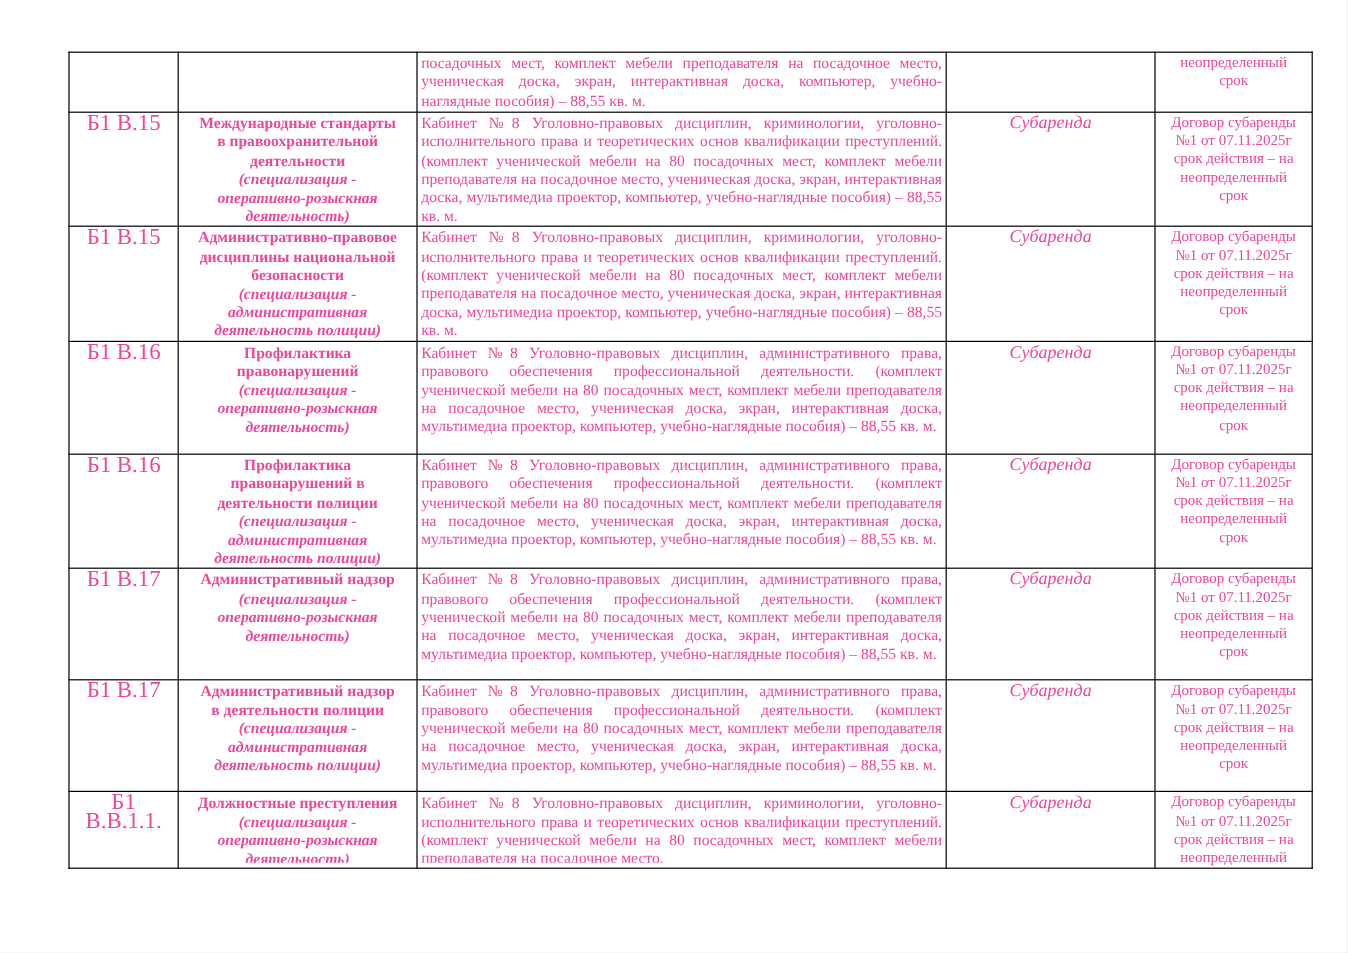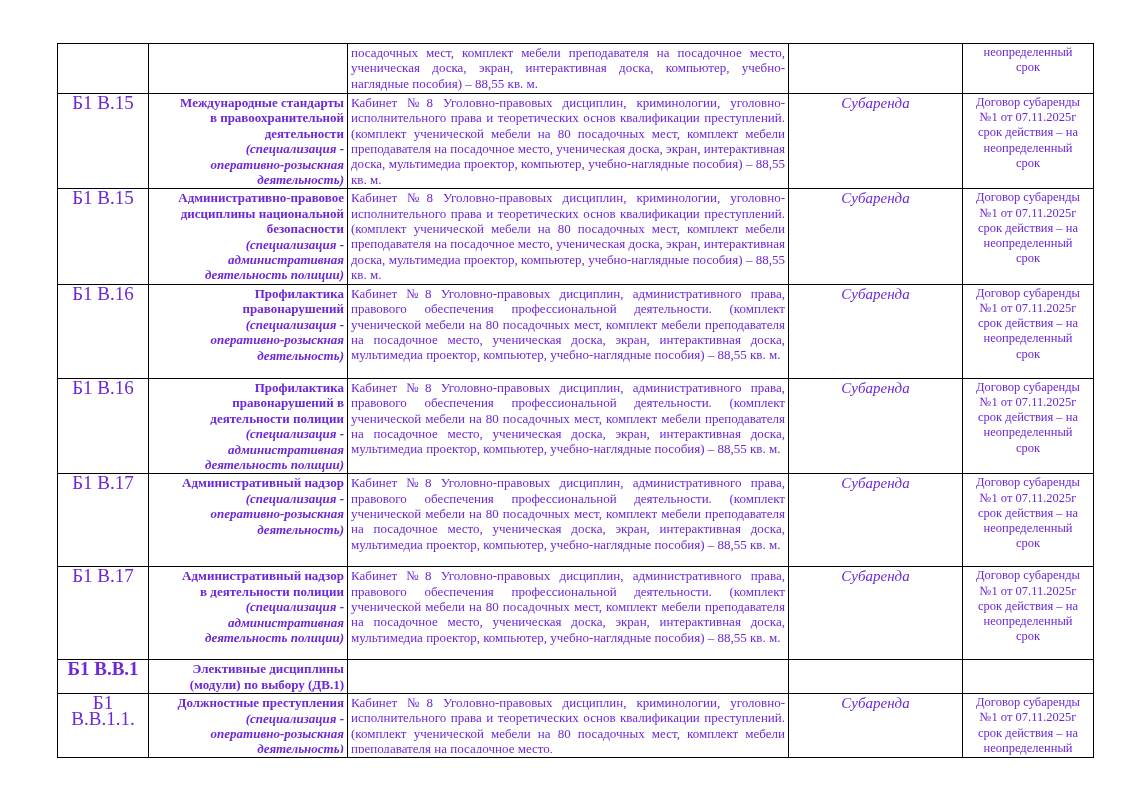--- a/index.html
+++ b/index.html
@@ -2,21 +2,21 @@
 <html><head>
 <meta charset="utf-8">
 <style>
   html,body{margin:0;padding:0;background:#e8e8e8;}
   .page{
     position:relative;
     width:1123px;height:794px;
     background:#ffffff;
     overflow:hidden;
     font-family:"Liberation Serif","DejaVu Serif",serif;
-    color:#6d28d9;
+    color:#ec4899;
   }
   table.doc{
     position:absolute;left:57px;top:43px;
     width:1036px;
     border-collapse:collapse;
     table-layout:fixed;
   }
   table.doc td{
     border:1px solid #000;
     vertical-align:top;
@@ -57,21 +57,21 @@
     font-size:15px;line-height:17px;
     padding-top:2px;
     font-style:italic;
   }
   td.c-con{
     text-align:center;
     font-size:12.5px;line-height:15.2px;
     padding-top:2px;
     margin-top:48px;
   }
-  .preline{white-space:pre-line;text-align:right;}
+  .preline{white-space:pre-line;}
   .clipwrap{overflow:hidden;}
 </style>
 </head>
 <body>
 
 <div class="page">
   <table class="doc">
     <colgroup>
       <col style="width:91px">
       <col style="width:199px">
@@ -193,30 +193,20 @@
       </td>
       <td class="c-room"><span class="room-bold">Кабинет №8 Уголовно-правовых дисциплин, административного права, правового обеспечения профессиональной деятельности.</span><span> (комплект ученической мебели на 80 посадочных мест, комплект мебели преподавателя на посадочное место, ученическая доска, экран, интерактивная доска, мультимедиа проектор,  компьютер, учебно-наглядные пособия) – 88,55 кв. м.</span></td>
       <td class="c-ten">Субаренда</td>
       <td class="c-con preline">Договор субаренды
 №1 от 07.11.2025г
 срок действия – на
 неопределенный
 срок</td>
     </tr>
 
-    <tr class="r7">
-      <td class="c-code bold">Б1 В.В.1</td>
-      <td class="c-disc">
-        <div class="disc-name preline">Элективные дисциплины
-(модули) по выбору (ДВ.1)</div>
-      </td>
-      <td class="c-room"></td>
-      <td class="c-ten"></td>
-      <td class="c-con"></td>
-    </tr>
 
     <tr class="r8">
       <td class="c-code">Б1 В.В.1.1.</td>
       <td class="c-disc">
         <div class="clipwrap" style="height:58px">
           <div class="disc-name preline">Должностные преступления</div>
           <div class="disc-spec preline">(специализация -
 оперативно-розыскная
 деятельность)</div>
         </div>

